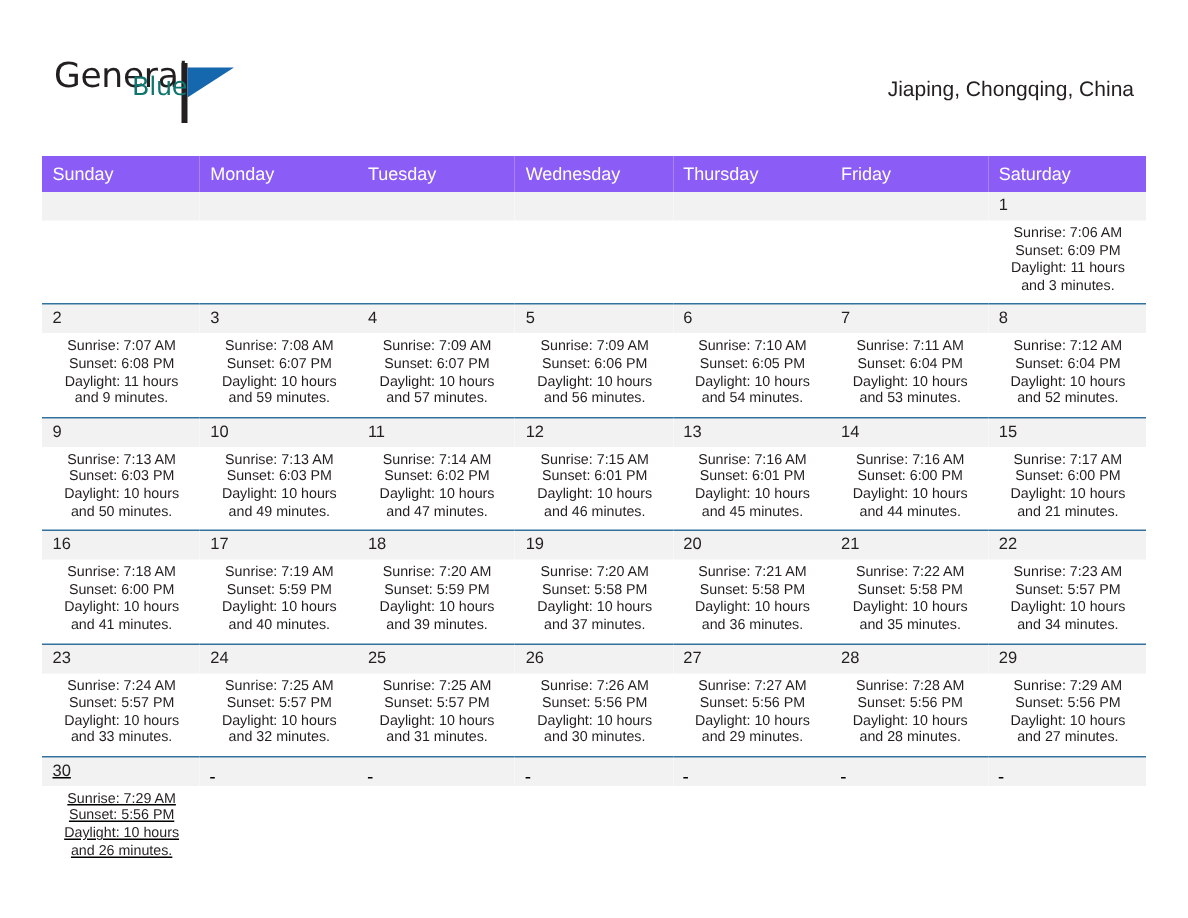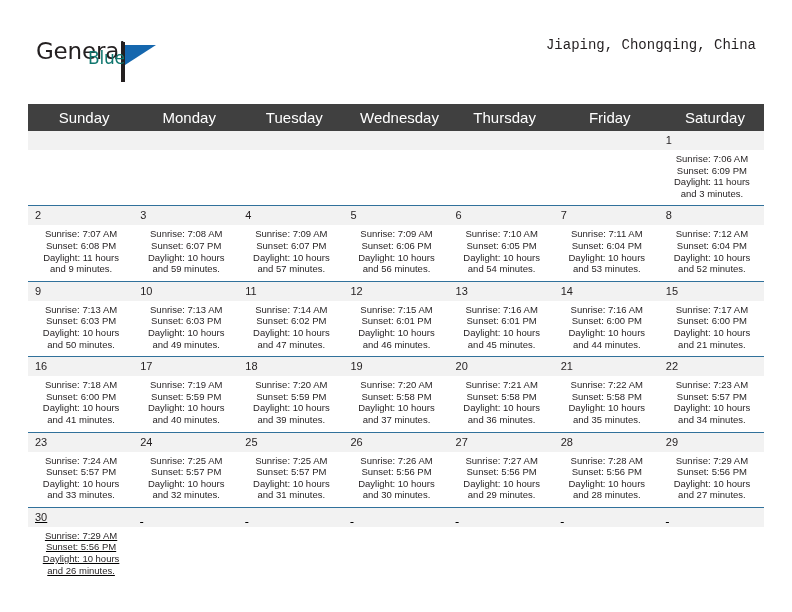--- a/index.html
+++ b/index.html
@@ -89,42 +89,41 @@
   .cal-title {
     font-size: 27px;
     color: #231f20;
     line-height: 32px;
     white-space: nowrap;
   }
   .cal-subtitle {
     font-size: 14px;
     color: #231f20;
     line-height: 20px;
-    margin-top: 2px;
+    margin-top: 16px;
     white-space: nowrap;
-    font-family: Liberation Mono, monospace;
   }
 
   
   .calendar {
     position: absolute;
     left: 28px;
     top: 104px;
     width: 736px;
     border-collapse: collapse;
     table-layout: fixed;
   }
   .calendar col { width: 105.14px; }
 
   .calendar thead th {
-    background: #404040;
+    background: #8b5cf6;
     color: #ffffff;
-    font-size: 15px;
+    font-size: 12px;
     font-weight: normal;
-    text-align: center;
+    text-align: left;
     padding: 5px 0 5px 7px;
     height: 12px;
     border: none;
   }
 
   .calendar td {
     vertical-align: top;
     padding: 0;
     border-top: 1px solid #31719b;
     height: 60px;

